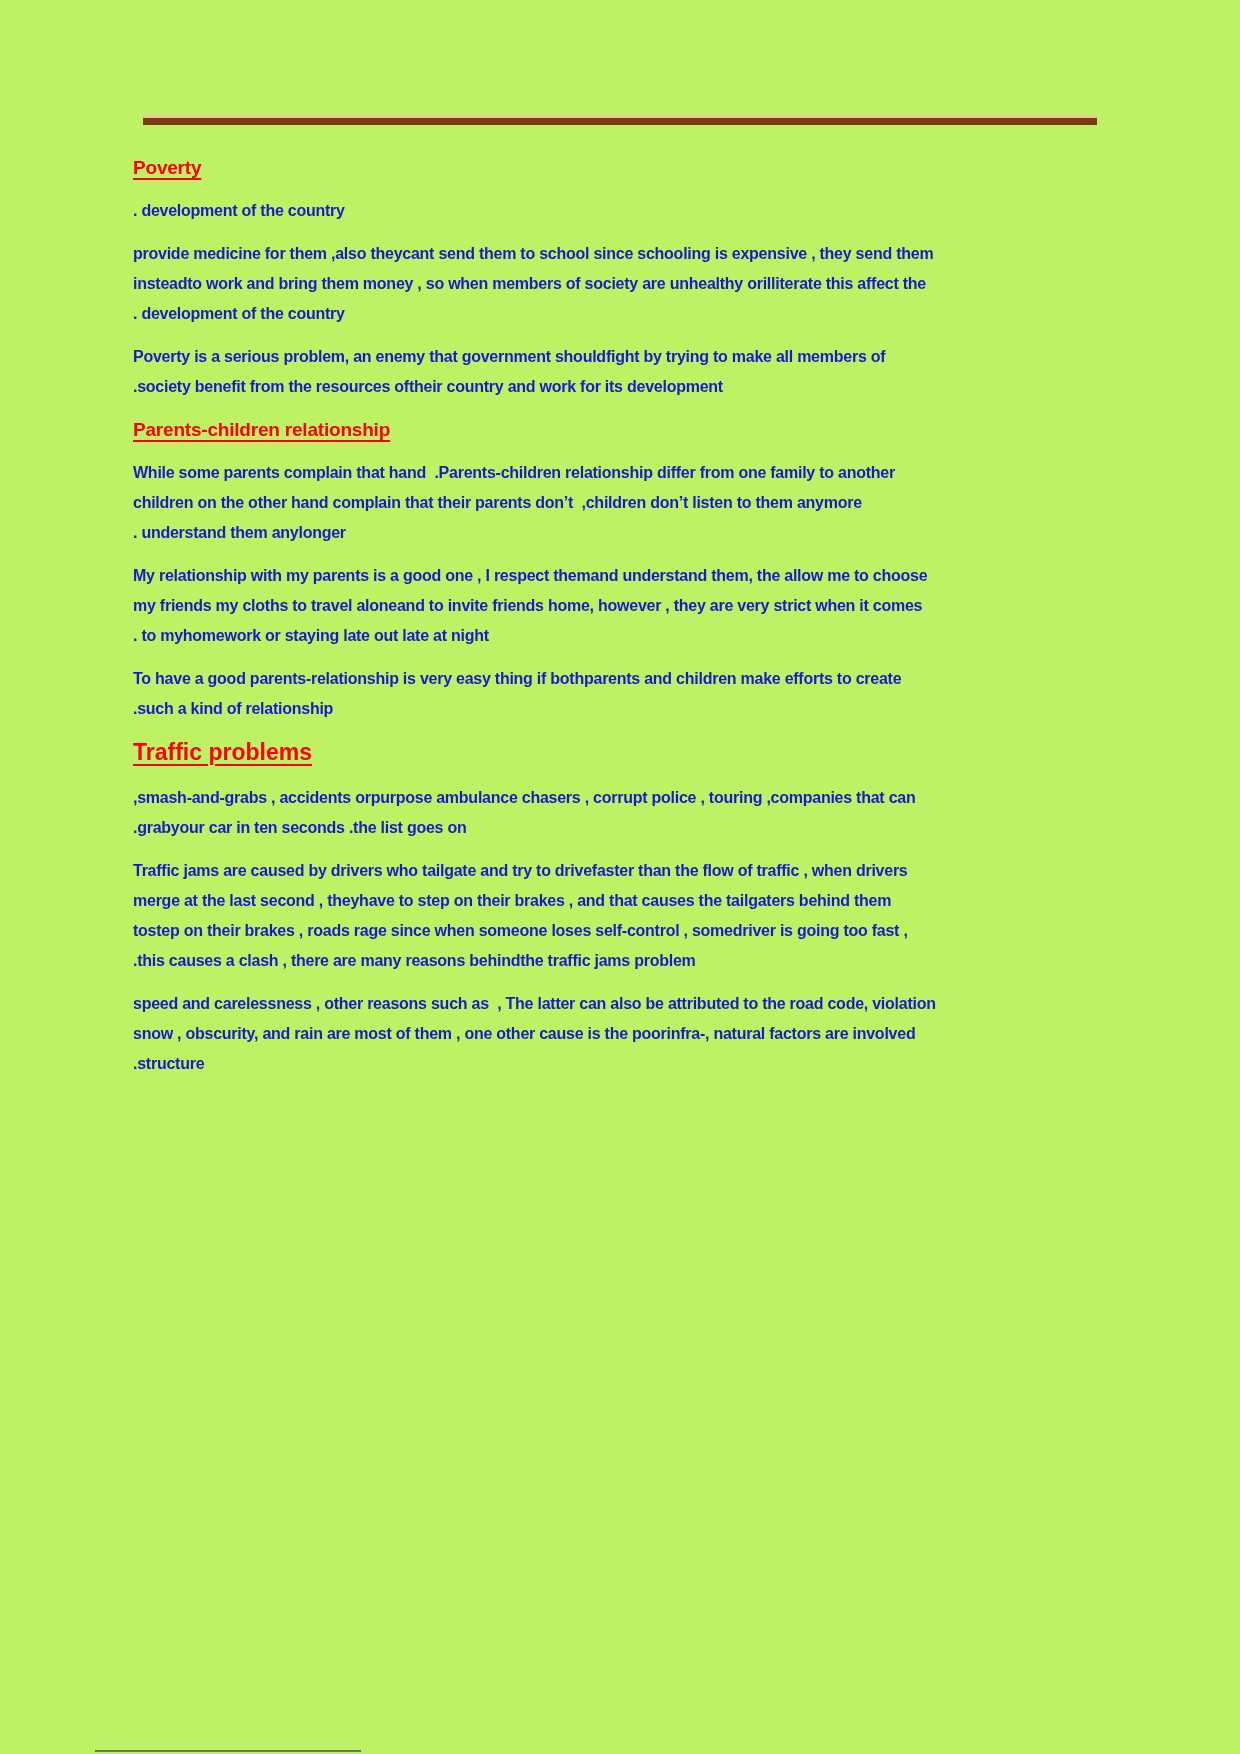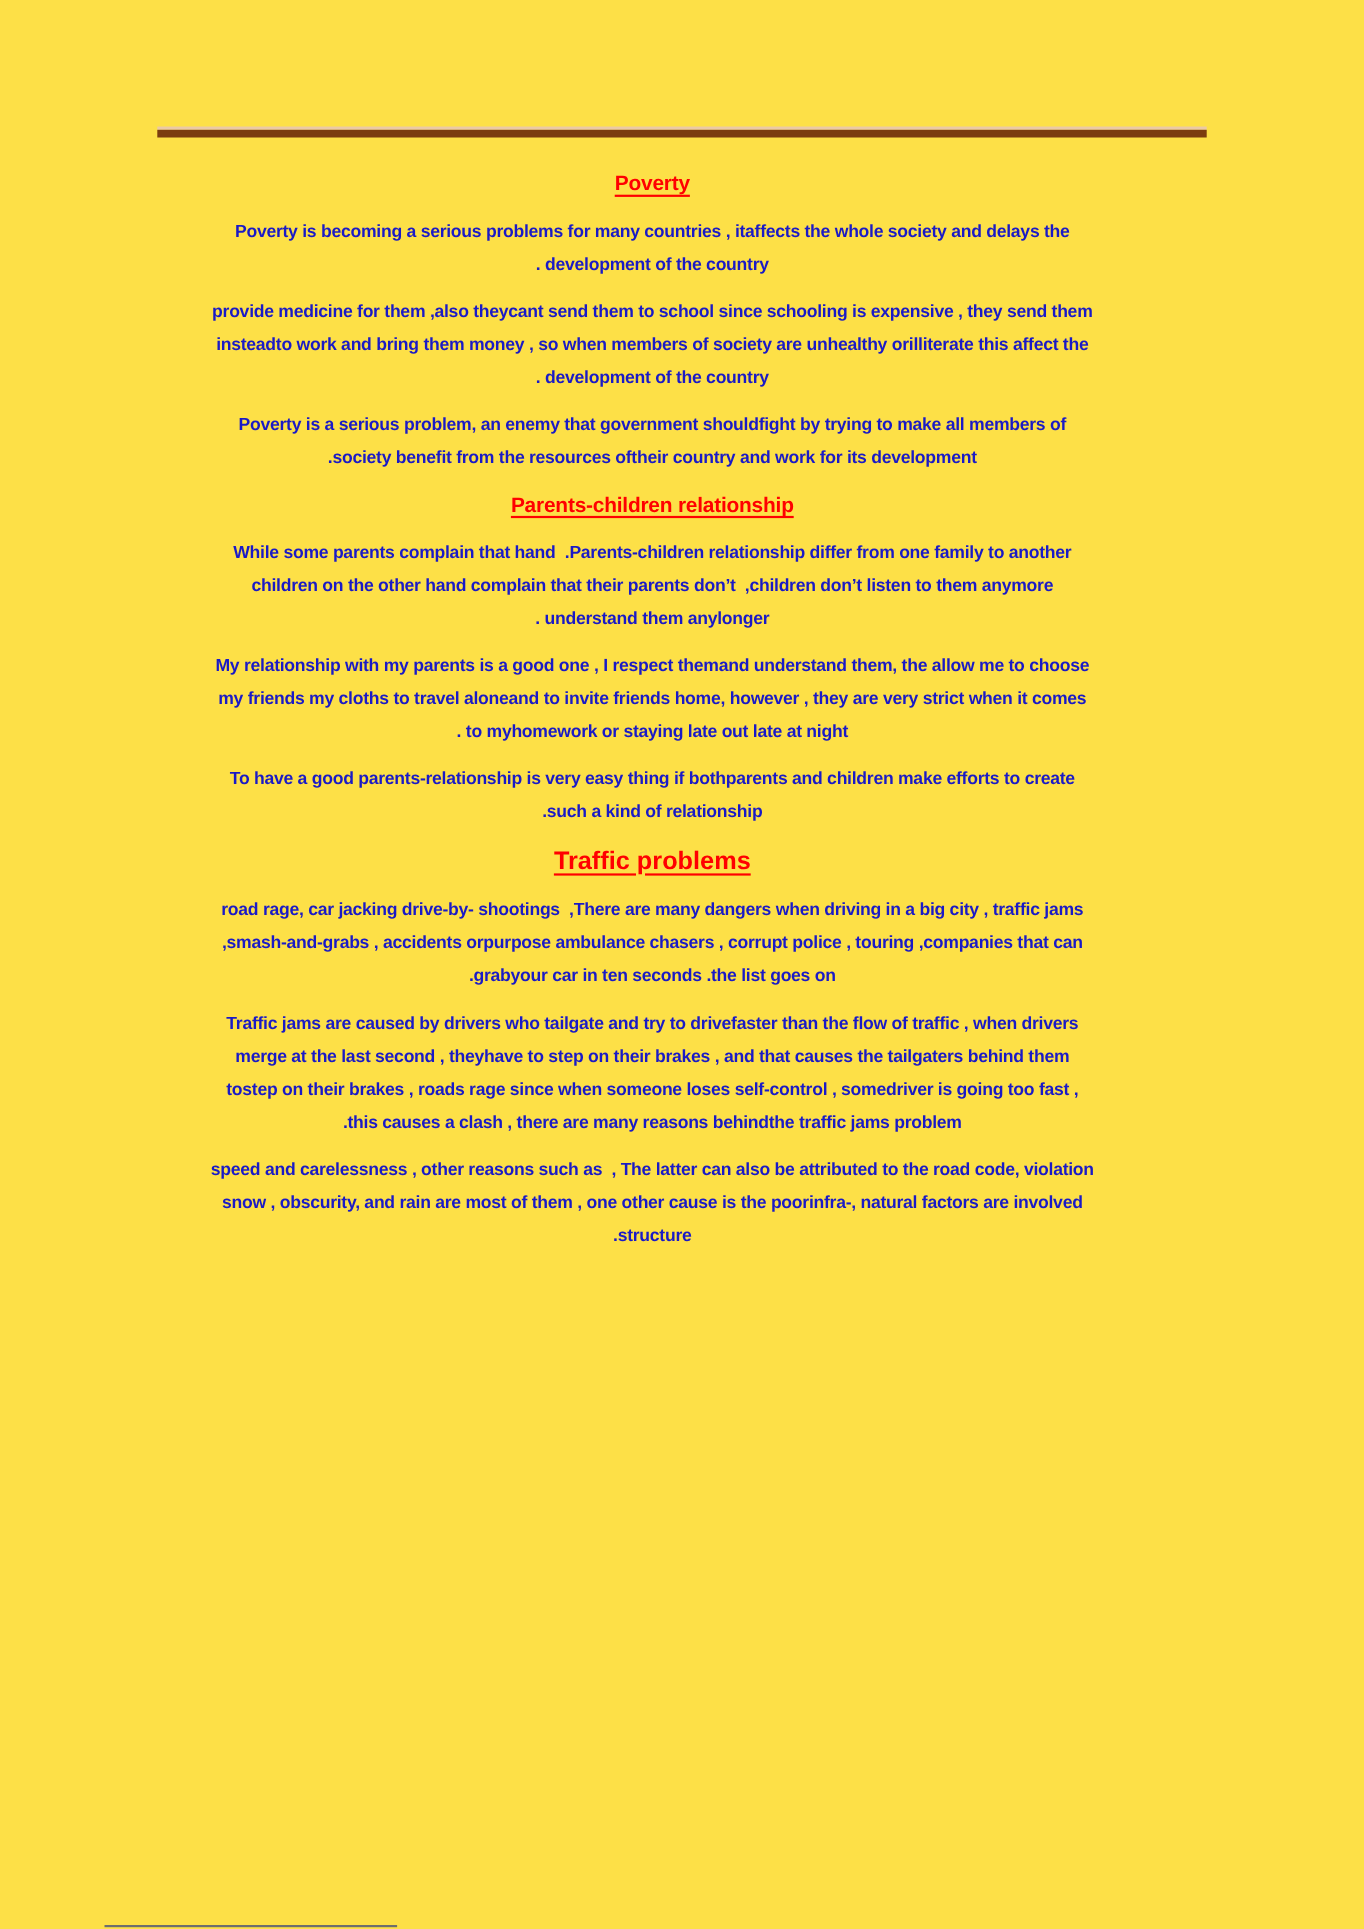--- a/index.html
+++ b/index.html
@@ -7,21 +7,21 @@
     --body:#1a1ac6;
     --rule-dark:#7b3d0f;
     --rule-light:#ebc9a4;
     --fragment:#6e6e6e;
   }
   html,body{margin:0;padding:0;}
   body{
     width:1240px;height:1754px;background:#ffffff;
     font-family:"Liberation Sans", sans-serif;
   }
-  .page{position:relative;width:1240px;height:1754px;background:#fde047;overflow:hidden;text-align:center;}
+  .page{position:relative;width:1240px;height:1754px;background:#bef264;overflow:hidden;}
   .rule{position:absolute;left:143px;top:115px;width:954px;}
   .rule-light{height:3px;background:var(--rule-light);}
   .rule-dark{height:7px;background:var(--rule-dark);}
   .content{
     position:absolute;left:133px;top:125px;width:920px;
     color:var(--body);font-weight:bold;
   }
   .h{
     color:var(--heading);
     font-size:19px;line-height:30px;
@@ -49,21 +49,20 @@
   <div class="rule">
     <div class="rule-light"></div>
     <div class="rule-dark"></div>
   </div>
 
   <div class="content">
 
     <div class="h first">Poverty</div>
 
     <div class="para">
-        <div>Poverty is becoming a serious problems for many countries , itaffects the whole society and delays the</div>
         <div>. development of the country</div>
       </div>
 
     <div class="para">
         <div>provide medicine for them ,also theycant send them to school since schooling is expensive , they send them</div>
         <div>insteadto work and bring them money , so when members of society are unhealthy orilliterate this affect the</div>
         <div>. development of the country</div>
       </div>
 
     <div class="para">
@@ -86,21 +85,20 @@
       </div>
 
     <div class="para">
         <div>To have a good parents-relationship is very easy thing if bothparents and children make efforts to create</div>
         <div>.such a kind of relationship</div>
       </div>
 
     <div class="h large">Traffic problems</div>
 
     <div class="para">
-        <div>road rage, car jacking drive-by- shootings  ,There are many dangers when driving in a big city , traffic jams</div>
         <div>,smash-and-grabs , accidents orpurpose ambulance chasers , corrupt police , touring ,companies that can</div>
         <div>.grabyour car in ten seconds .the list goes on</div>
       </div>
 
     <div class="para">
         <div>Traffic jams are caused by drivers who tailgate and try to drivefaster than the flow of traffic , when drivers</div>
         <div>merge at the last second , theyhave to step on their brakes , and that causes the tailgaters behind them</div>
         <div>tostep on their brakes , roads rage since when someone loses self-control , somedriver is going too fast ,</div>
         <div>.this causes a clash , there are many reasons behindthe traffic jams problem</div>
       </div>

